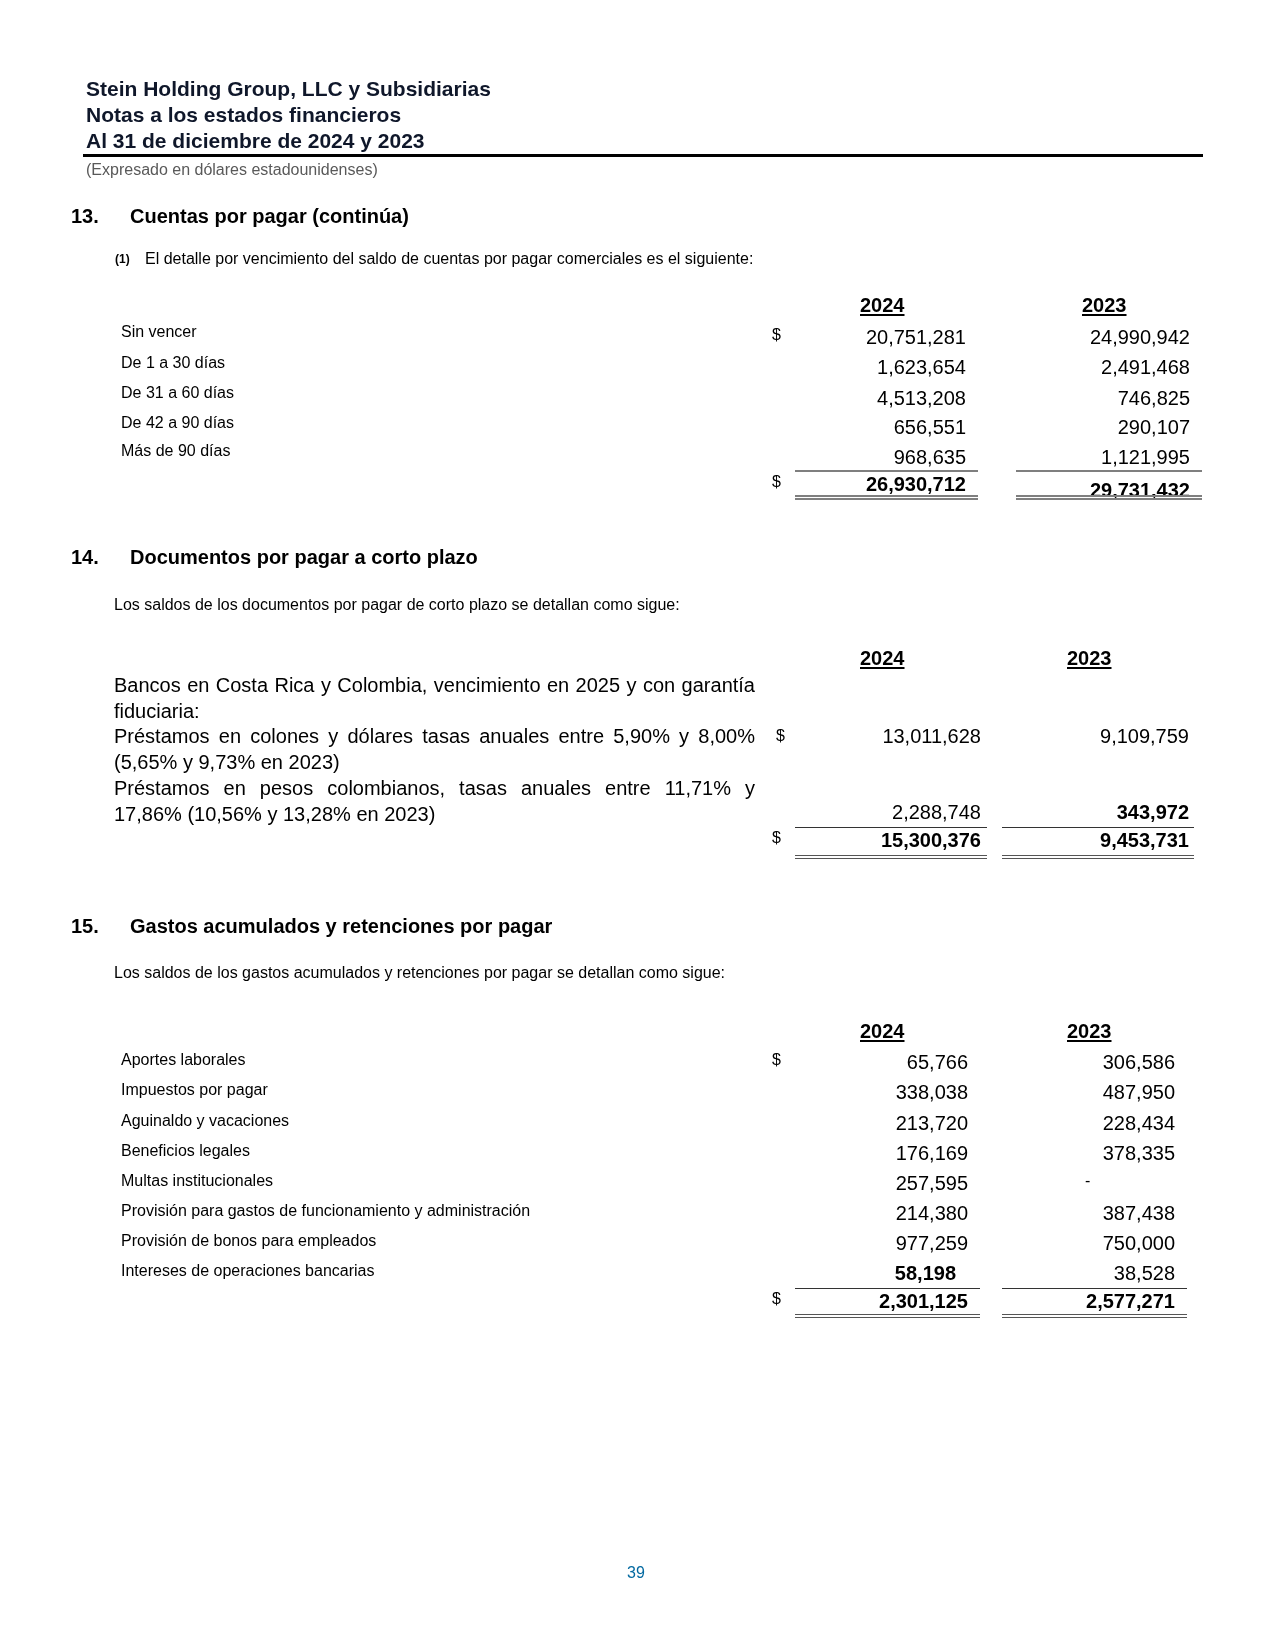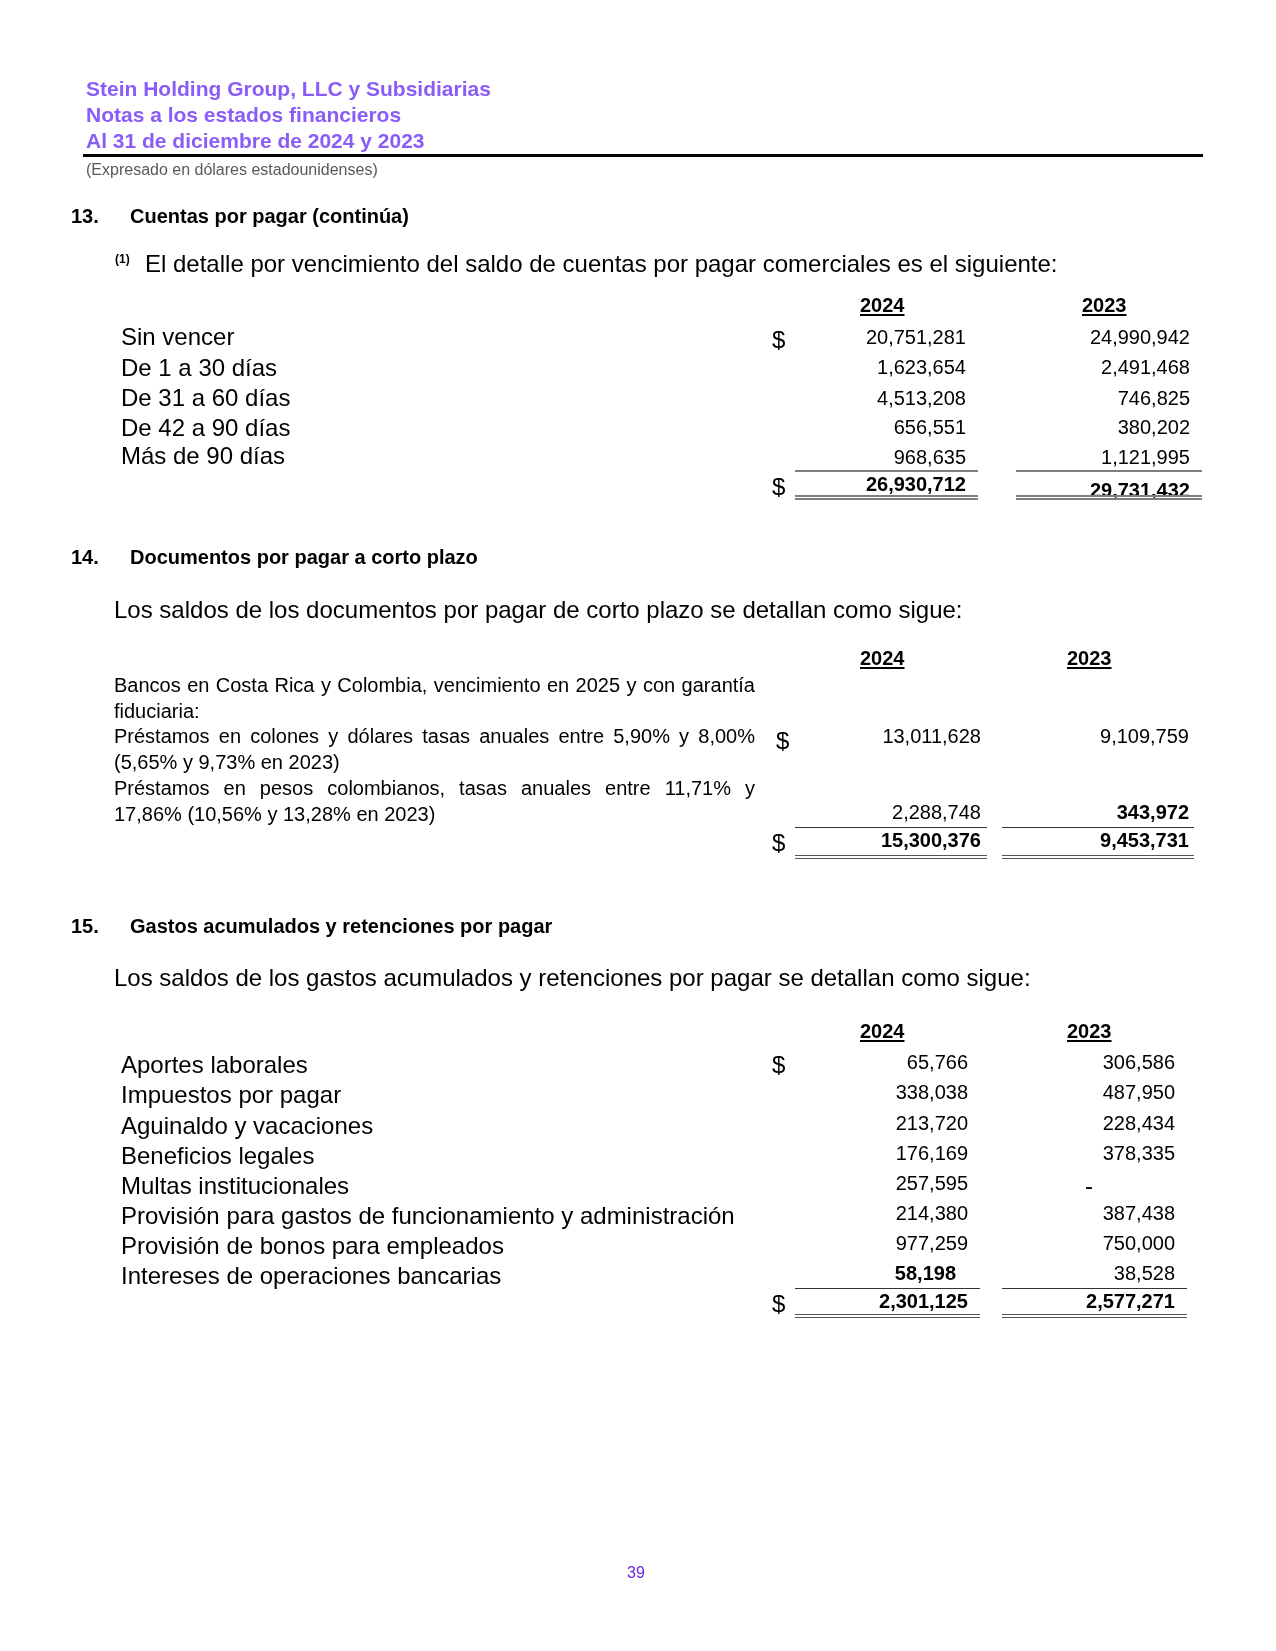--- a/index.html
+++ b/index.html
@@ -1,34 +1,34 @@
 <!DOCTYPE html>
 <html><head>
 <meta charset="utf-8">
 <style>
   html, body { margin: 0; padding: 0; background: #ffffff; }
   body { width: 1276px; height: 1651px; position: relative; overflow: hidden;
          font-family: "Liberation Sans", sans-serif; color: #000; }
   .abs { position: absolute; white-space: nowrap; }
-  .hdr { font-weight: bold; color: #8b5cf6; font-size: 21px; line-height: 25px; }
+  .hdr { font-weight: bold; color: #0f172a; font-size: 21px; line-height: 25px; }
   .sub { color: #595959; font-size: 16px; }
   .rule { position: absolute; left: 83px; width: 1120px; top: 154px; height: 3px; background: #000; }
   .sec-num { font-weight: bold; font-size: 20px; }
   .sec-title { font-weight: bold; font-size: 20px; }
-  .txt { font-size: 24px; text-align: center; }
+  .txt { font-size: 16px; text-align: center; }
   .sup { font-size: 12px; font-weight: bold; }
   .num { text-align: right; font-size: 20px; }
   .bold { font-weight: bold; }
   .colhdr { font-weight: bold; font-size: 20px; text-decoration: underline; text-underline-offset: 2px; text-decoration-thickness: 2px; }
   .single { position: absolute; height: 2px; background: #7f7f7f; }
   .single.thin { height: 1px; background: #333; }
   .double { position: absolute; height: 5px; border-top: 2px solid #7f7f7f; border-bottom: 2px solid #7f7f7f; box-sizing: border-box; }
   .double.thin { border-top: 1px solid #555; border-bottom: 1px solid #555; height: 4px; }
   .block { position: absolute; font-size: 20px; line-height: 25.5px; white-space: normal; text-align: justify; }
-  .pageno { color: #6d28d9; font-size: 16px; }
+  .pageno { color: #0369a1; font-size: 16px; }
 </style>
 </head>
 <body>
 
 <div class="abs hdr" style="left:86px; top:76px;">Stein Holding Group, LLC y Subsidiarias</div>
 <div class="abs hdr" style="left:86px; top:102px;">Notas a los estados financieros</div>
 <div class="abs hdr" style="left:86px; top:128px;">Al 31 de diciembre de 2024 y 2023</div>
 <div class="rule"></div>
 <div class="abs sub" style="left:86px; top:161px;">(Expresado en dólares estadounidenses)</div>
 
@@ -54,21 +54,21 @@
     <div class="abs num" style="right:86px; top:356px;">2,491,468</div>
   </div>
   <div>
     <div class="abs txt" style="left:121px; top:384px;">De 31 a 60 días</div>
     <div class="abs num" style="right:310px; top:387px;">4,513,208</div>
     <div class="abs num" style="right:86px; top:387px;">746,825</div>
   </div>
   <div>
     <div class="abs txt" style="left:121px; top:414px;">De 42 a 90 días</div>
     <div class="abs num" style="right:310px; top:416px;">656,551</div>
-    <div class="abs num" style="right:86px; top:416px;">380,202</div>
+    <div class="abs num" style="right:86px; top:416px;">290,107</div>
   </div>
   <div>
     <div class="abs txt" style="left:121px; top:442px;">Más de 90 días</div>
     <div class="abs num" style="right:310px; top:446px;">968,635</div>
     <div class="abs num" style="right:86px; top:446px;">1,121,995</div>
   </div>
 
   <div class="single" style="left:795px; width:183px; top:470px;"></div>
   <div class="single" style="left:1016px; width:186px; top:470px;"></div>
 

